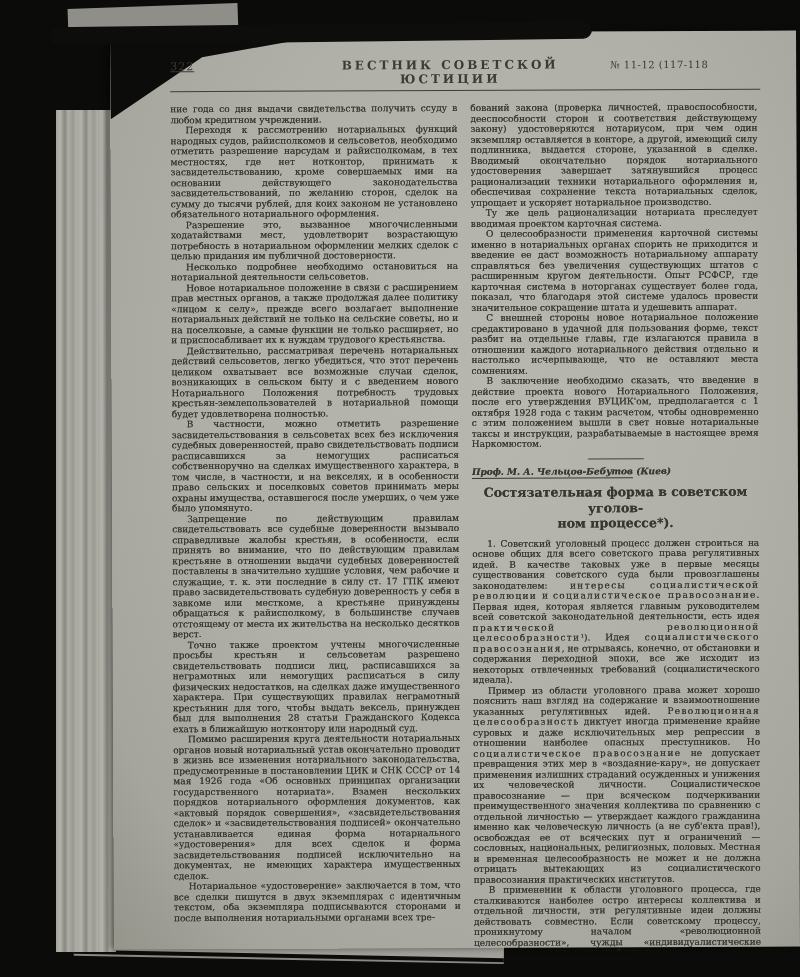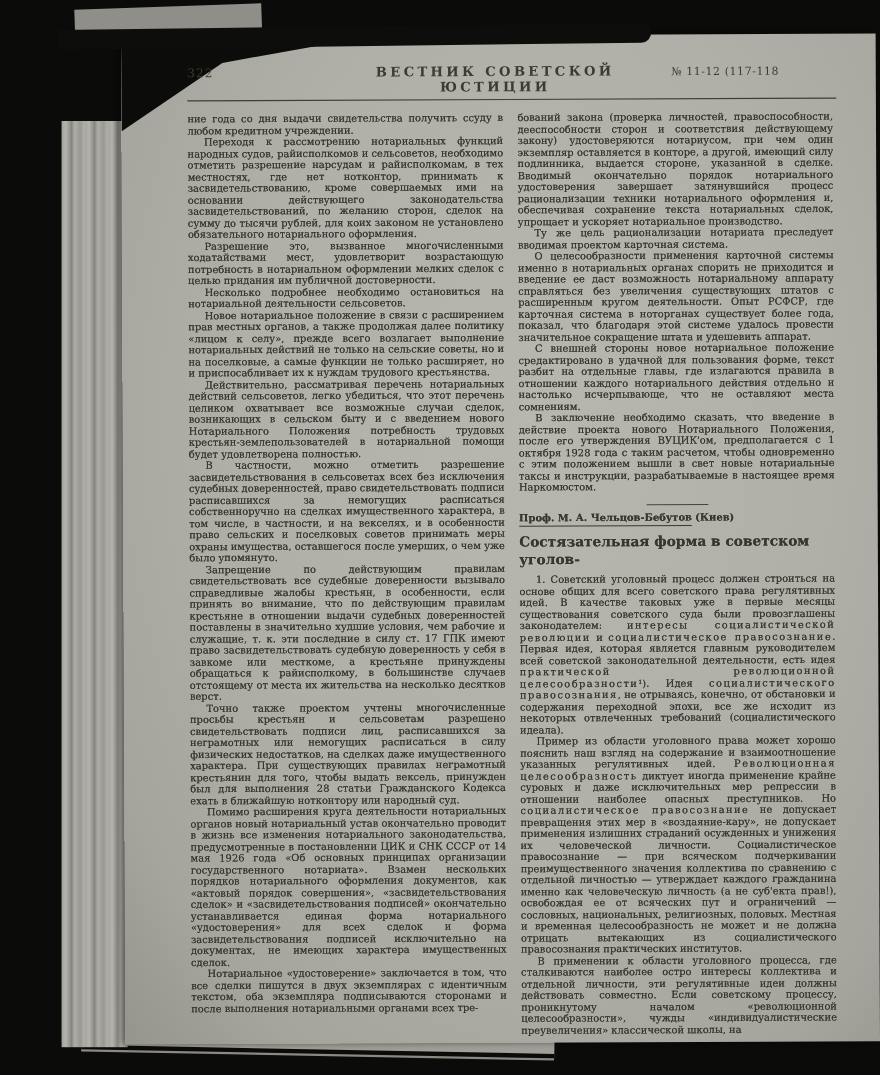--- a/index.html
+++ b/index.html
@@ -37,39 +37,39 @@
     z-index:2;
   }
   .corner-wedge{
     position:absolute;left:0;top:0;width:230px;height:86px;
     background:#0c0c0b;
     clip-path:polygon(0 0,100% 0,40% 28%,0 100%);
   }
   .content{padding:26px 36px 0 60px;position:relative;}
   
   .hdr{display:flex;align-items:baseline;color:#3b3a33;}
-  .hdr .pagenum{font-size:11px;letter-spacing:1px;width:120px;}
+  .hdr .pagenum{font-size:11px;letter-spacing:1px;width:120px;text-decoration:underline;}
   .hdr .jtitle{flex:1;text-align:center;font-size:12px;font-weight:bold;letter-spacing:3px;}
   .hdr .issue{width:150px;text-align:left;font-size:10px;letter-spacing:.5px;}
   .hdr-rule{border:none;border-top:1.3px solid #3e3d36;margin:4px 0 0 0;}
   
   .cols{display:flex;gap:13px;margin-top:12px;height:848px;overflow:hidden;}
   .col{width:287px;overflow:hidden;color:#38372f;
        text-shadow:0 0 .45px rgba(45,44,38,.85);}
   .col p{
     margin:0;font-size:9px;line-height:10.5px;text-align:justify;
     text-indent:15px;
   }
   .col p.noindent{text-indent:0;}
   .ltr-sp{letter-spacing:1.3px;}
   
   .art-divider{width:56px;border:none;border-top:1px solid #45443c;margin:9px auto 7px auto;}
-  .byline{font-size:9.5px;font-weight:bold;margin-top:2px;text-indent:0 !important;text-align:center;}
+  .byline{font-size:9.5px;font-weight:bold;margin-top:2px;text-indent:0 !important;text-align:center;font-style:italic;}
   .byline .bname{border-bottom:1px solid #38372f;padding-bottom:1px;}
-  .art-title{font-size:12.5px;font-weight:bold;line-height:15.5px;margin:8px 0 7px 0;}
+  .art-title{font-size:12.5px;font-weight:bold;text-align:center;line-height:15.5px;margin:8px 0 7px 0;}
   .art-title div{text-indent:0;}
 </style>
 </head>
 <body>
 
 <div class="behind-sheet"></div>
 <div class="stack-edges"></div>
 <div class="bottom-sheet"></div>
 <div class="top-tear"></div>
 
@@ -109,20 +109,21 @@
 
         <hr class="art-divider">
 
         <p class="byline">
           <span class="bname">Проф. М. А. Чельцов-Бебутов</span>
           <span>(Киев)</span>
         </p>
 
         <div class="art-title">
           <div>Состязательная форма в советском уголов-</div>
+          <div>ном процессе*).</div>
         </div>
 
         <p>
           <span>1. Советский уголовный процесс должен строиться на основе общих для всего советского права регулятивных идей. В качестве таковых уже в первые месяцы существования советского суда были провозглашены законодателем: </span><span class="ltr-sp">интересы социалистической революции</span><span> и </span><span class="ltr-sp">социалистическое правосознание</span><span>. Первая идея, которая является главным руководителем всей советской законодательной деятельности, есть идея </span><span class="ltr-sp">практической революционной целесообразности</span><span>¹). Идея </span><span class="ltr-sp">социалистического правосознания</span><span>, не отрываясь, конечно, от обстановки и содержания переходной эпохи, все же исходит из некоторых отвлеченных требований (социалистического идеала).</span>
         </p>
 
         <p>
           <span>Пример из области уголовного права может хорошо пояснить наш взгляд на содержание и взаимоотношение указанных регулятивных идей. </span><span class="ltr-sp">Революционная целесообразность</span><span> диктует иногда применение крайне суровых и даже исключительных мер репрессии в отношении наиболее опасных преступников. Но </span><span class="ltr-sp">социалистическое правосознание</span><span> не допускает превращения этих мер в «воздаяние-кару», не допускает применения излишних страданий осужденных и унижения их человеческой личности. Социалистическое правосознание — при всяческом подчеркивании преимущественного значения коллектива по сравнению с отдельной личностью — утверждает каждого гражданина именно как человеческую личность (а не суб'екта прав!), освобождая ее от всяческих пут и ограничений — сословных, национальных, религиозных, половых. Местная и временная целесообразность не может и не должна отрицать вытекающих из социалистического правосознания практических институтов.</span>
         </p>
 

